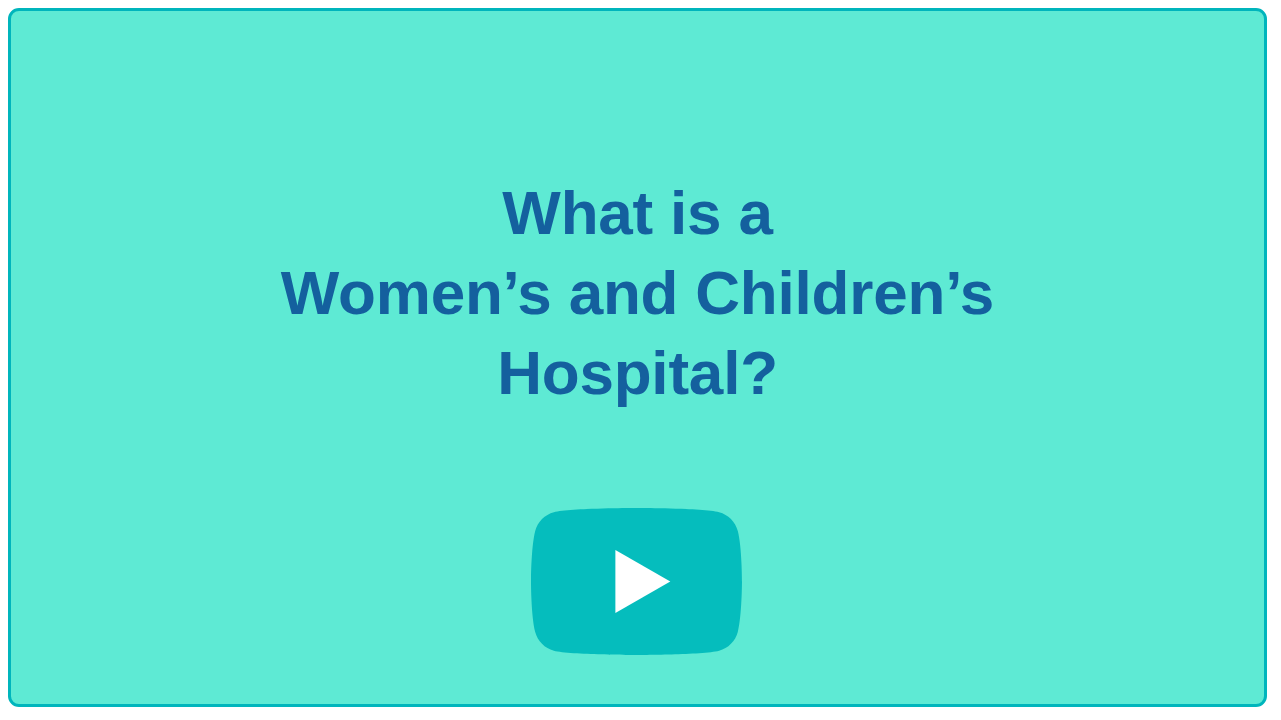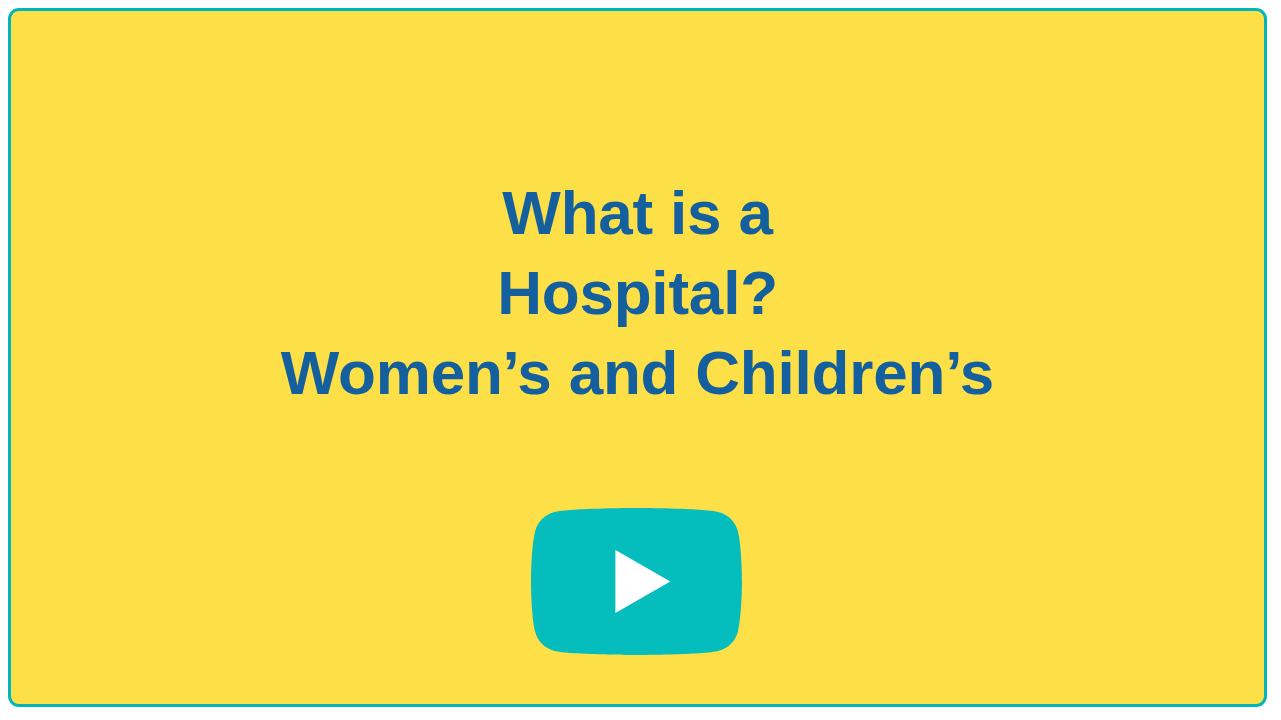--- a/index.html
+++ b/index.html
@@ -17,21 +17,21 @@
   
   .video-card {
     position: absolute;
     left: 8px;
     top: 8px;
     width: 1259px;
     height: 699px;
     box-sizing: border-box;
     border: 3px solid #00b5bc;
     border-radius: 11px;
-    background: #fde047;
+    background: #5eead4;
     overflow: hidden;
   }
 
   
   .card-inner {
     position: absolute;
     left: 0;
     top: 0;
     width: 100%;
     height: 100%;
@@ -83,22 +83,22 @@
   }
 </style>
 </head>
 <body>
 
 <div class="video-card">
   <div class="card-inner">
 
     <h1 class="video-title">
       <span class="title-line">What is a</span>
+      <span class="title-line">Women’s and Children’s</span>
       <span class="title-line">Hospital?</span>
-      <span class="title-line">Women’s and Children’s</span>
     </h1>
 
     <button class="play-button" aria-label="Play video">
       <svg class="play-button-shape" viewBox="0 0 211 147" xmlns="http://www.w3.org/2000/svg">
         <path d="M206.8 22.9c-2.4-9.1-9.6-16.3-18.7-18.7C171.6 0 105.5 0 105.5 0S39.4 0 22.9 4.2C13.8 6.6 6.6 13.8 4.2 22.9 0 39.4 0 73.5 0 73.5s0 34.1 4.2 50.6c2.4 9.1 9.6 16.3 18.7 18.7 16.5 4.2 82.6 4.2 82.6 4.2s66.1 0 82.6-4.2c9.1-2.4 16.3-9.6 18.7-18.7 4.2-16.5 4.2-50.6 4.2-50.6s0-34.1-4.2-50.6z" fill="#05bdbd"></path>
         <path d="M84.4 105.1L139.3 73.5 84.4 41.9z" fill="#ffffff"></path>
       </svg>
     </button>
 
   </div>

